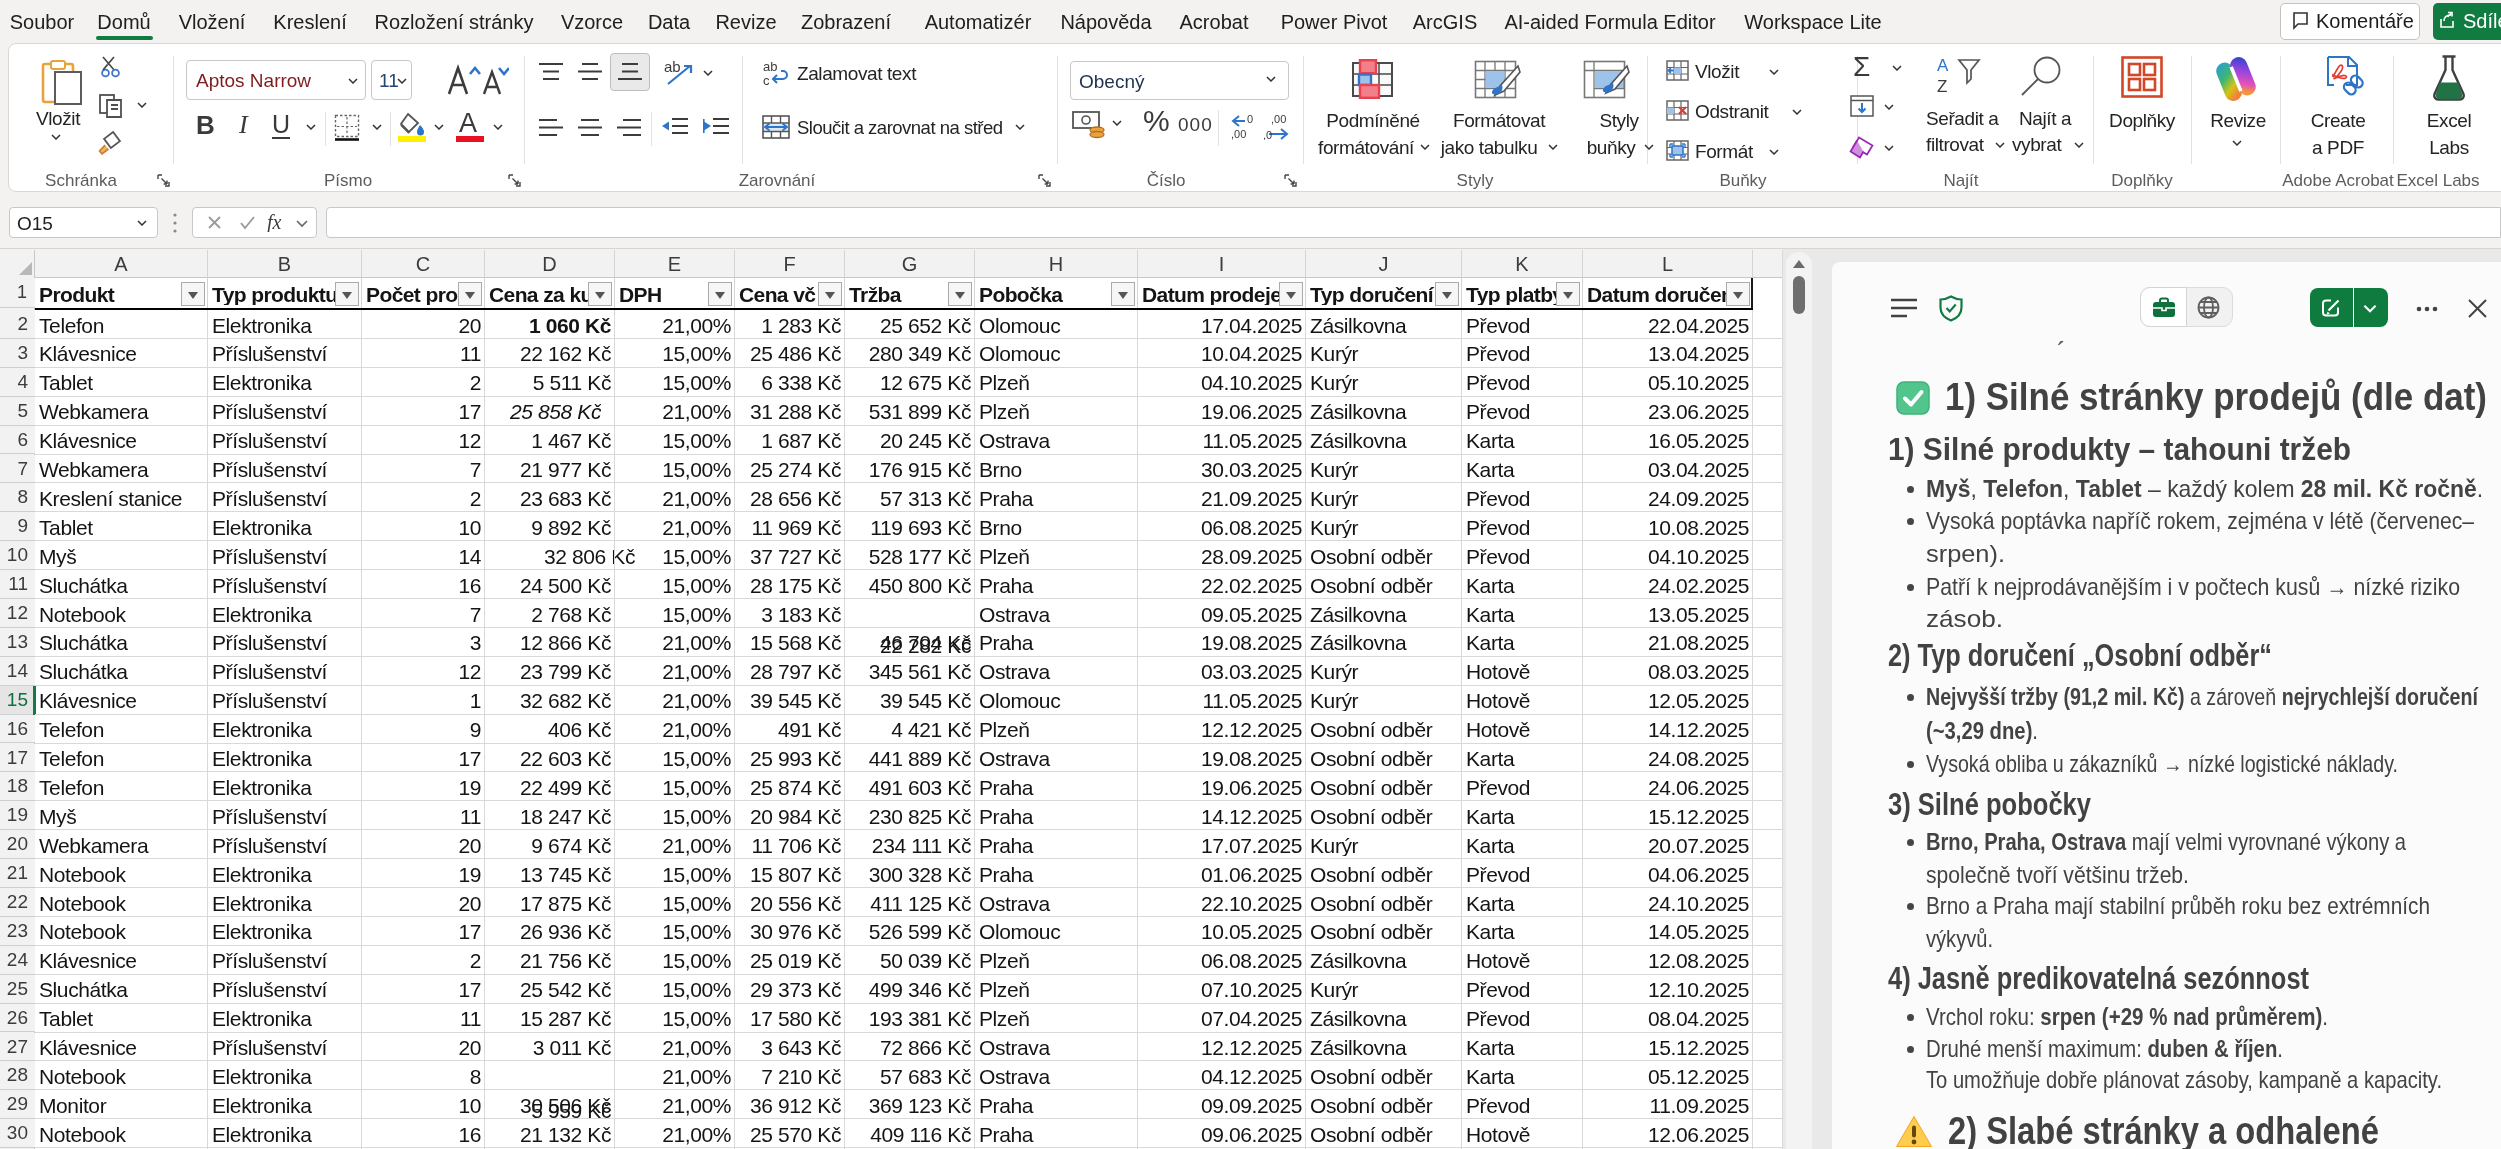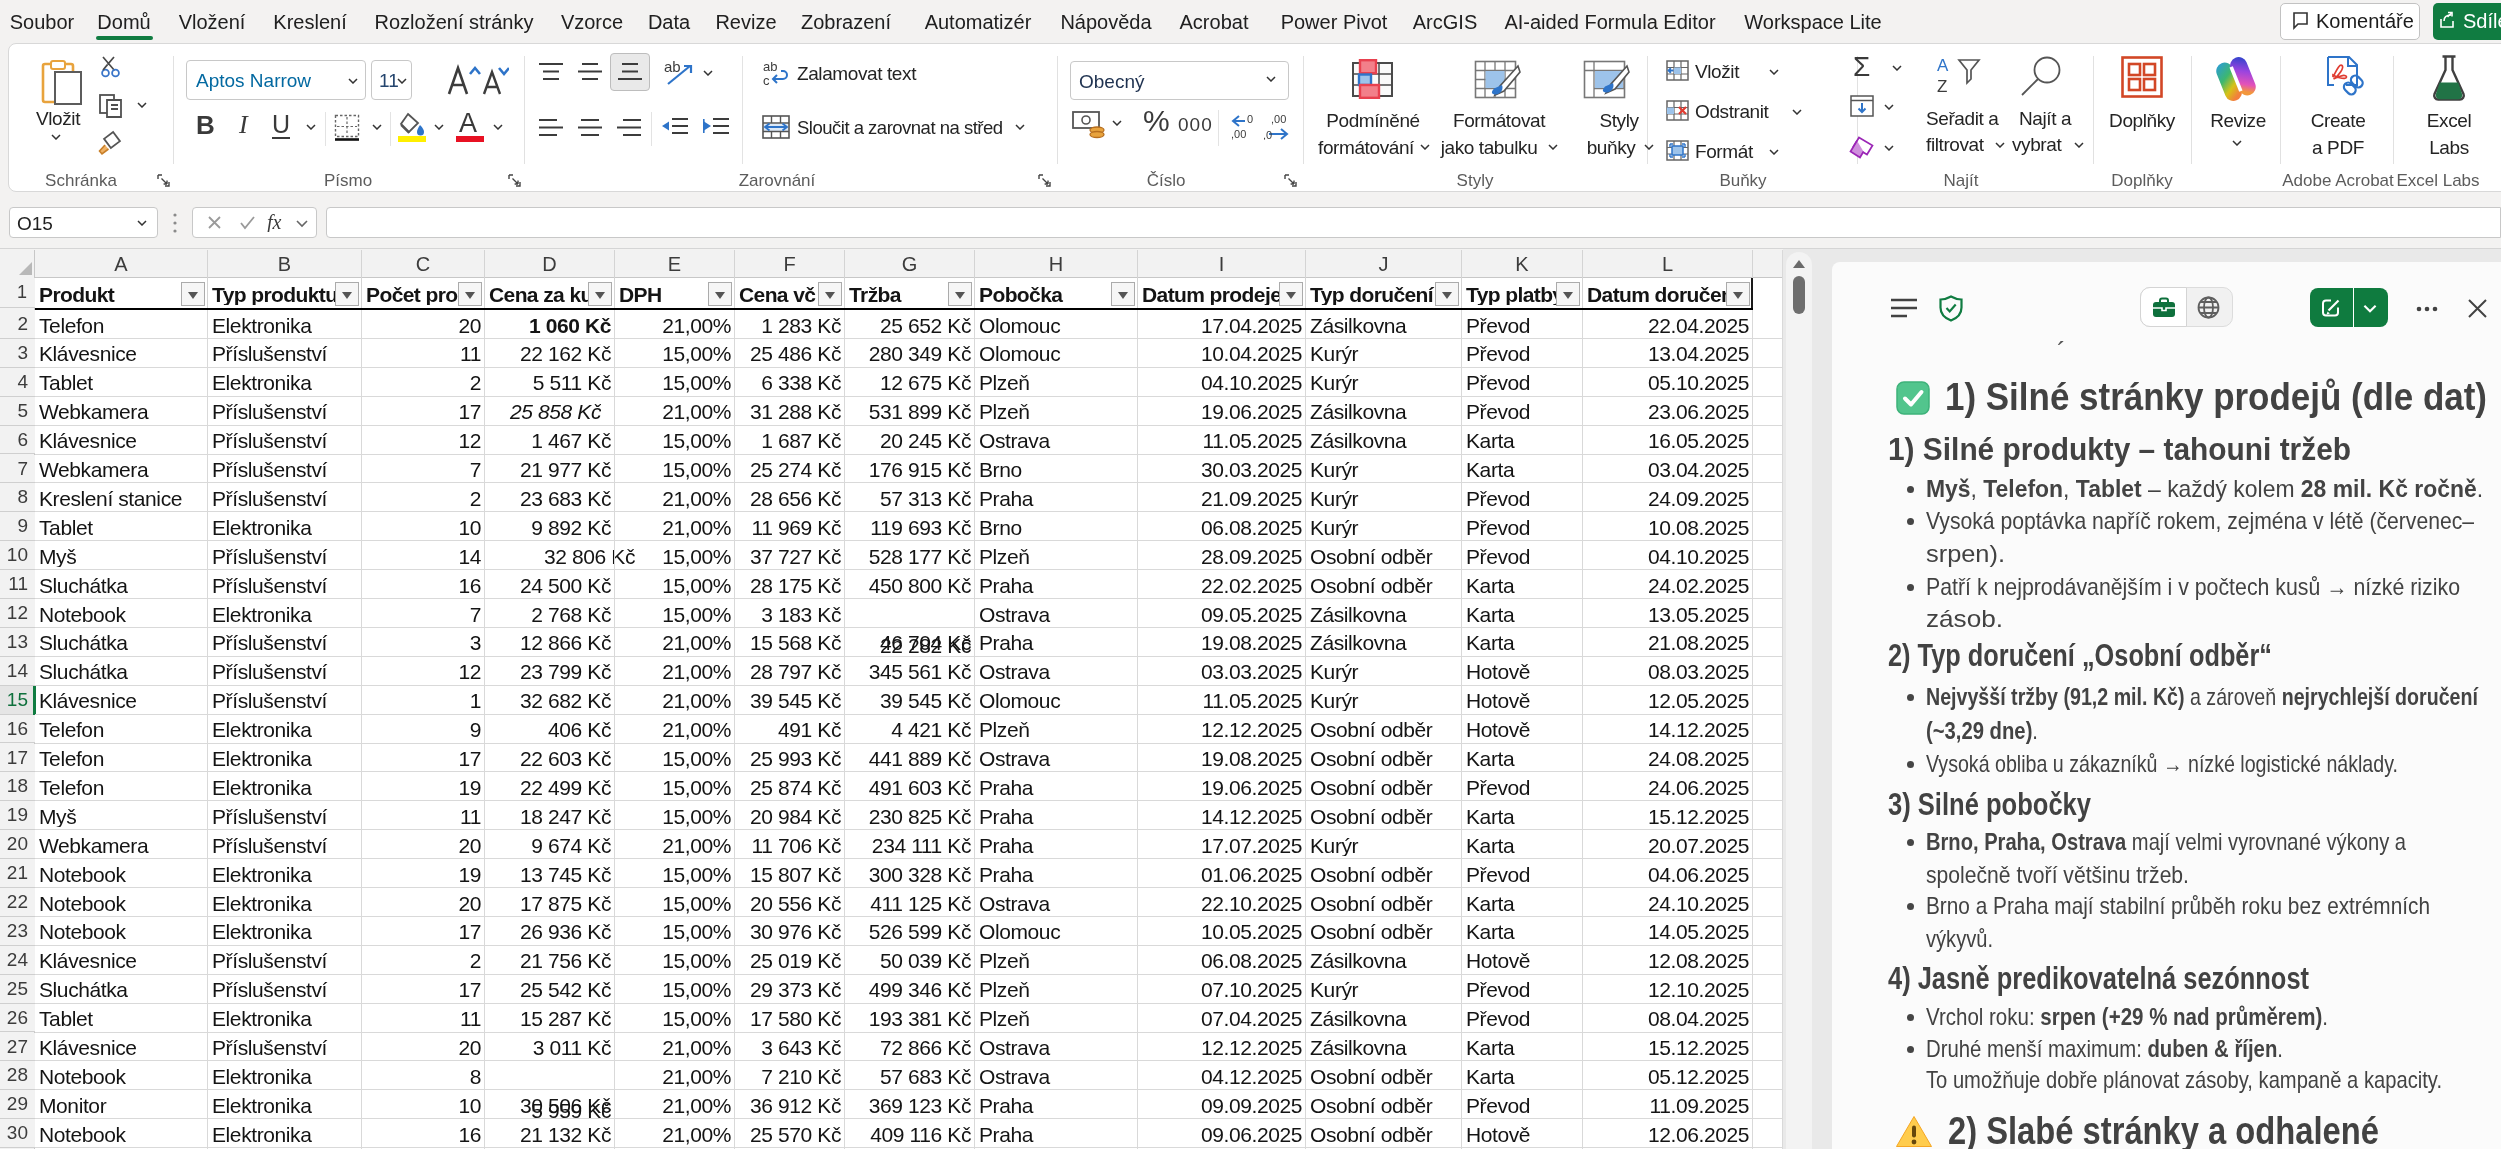--- a/index.html
+++ b/index.html
@@ -106,21 +106,21 @@
 <path d="M8 6 h14 v17 h-14 z M12 11 h7 M12 15 h7" fill="#fff" stroke="#505050" stroke-width="1.8"></path>
   </svg>
 <svg class="chev" style="left:137px;top:102px" viewBox="0 0 10 6">
     <path d="M1 1 L5 5 L9 1" stroke="#333" stroke-width="1.5" fill="none"></path>
   </svg>
 <svg class="abs" style="left:97px;top:130px" width="26" height="26" viewBox="0 0 26 26">
 <path d="M15 2 l8 8 -8 8 -8 -8 z" fill="#fff" stroke="#555" stroke-width="1.8" transform="rotate(8 15 10)"></path>
 <path d="M8 15 l-5.5 6 2.5 3 6.5-5" fill="#f0b265" stroke="#c87f28" stroke-width="1.6"></path>
   </svg>
 <div class="combo" style="left:186px;top:60px;width:180px;height:40px;"></div>
-<div class="abs" style="left:196px;top:70px;font-size:19px;color:#0369a1;">Aptos Narrow</div>
+<div class="abs" style="left:196px;top:70px;font-size:19px;color:#7f1d1d;">Aptos Narrow</div>
 <svg class="chev" style="left:348px;top:78px" viewBox="0 0 10 6">
     <path d="M1 1 L5 5 L9 1" stroke="#333" stroke-width="1.5" fill="none"></path>
   </svg>
 <div class="combo" style="left:371px;top:60px;width:41px;height:40px;"></div>
 <div class="abs" style="left:379px;top:70px;font-size:19px;color:#24456e;">11</div>
 <svg class="chev" style="left:397px;top:78px" viewBox="0 0 10 6">
     <path d="M1 1 L5 5 L9 1" stroke="#333" stroke-width="1.5" fill="none"></path>
   </svg>
 <svg class="abs" style="left:447px;top:62px" width="62" height="36" viewBox="0 0 62 36">
 <path d="M2 32 L11 6 L20 32 M5.5 23 h11" stroke="#3c3c3c" stroke-width="2.6" fill="none"></path>

